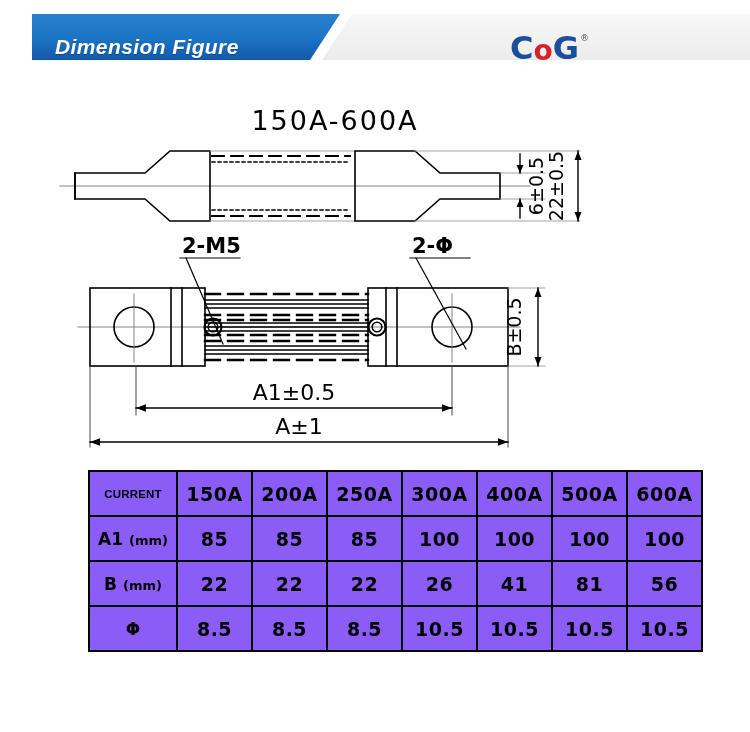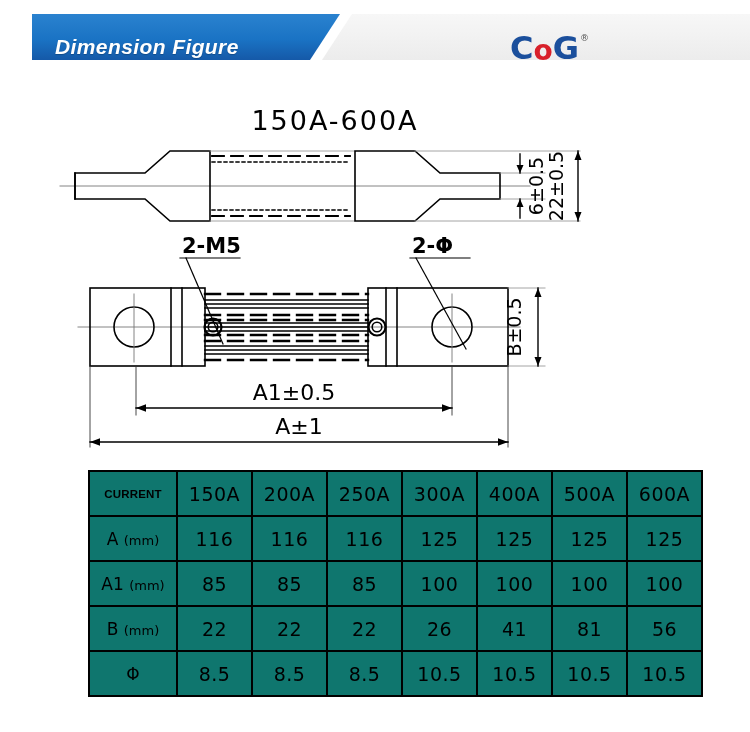--- a/index.html
+++ b/index.html
@@ -83,30 +83,30 @@
   #spec-table-wrap {
     position: absolute;
     left: 88px;
     top: 470px;
     width: 614px;
   }
   table.spec {
     border-collapse: collapse;
     width: 614px;
     table-layout: fixed;
-    background: #0f766e;
+    background: #8b5cf6;
   }
   table.spec td, table.spec th {
     border: 2px solid #000;
     text-align: center;
     vertical-align: middle;
     height: 43px;
     font-family: "DejaVu Sans", sans-serif;
     font-size: 19px;
-    font-weight: normal;
+    font-weight: bold;
     color: #000;
     padding: 0;
     letter-spacing: 0.5px;
   }
   table.spec td.label {
     font-size: 17px;
     letter-spacing: 0;
   }
   table.spec td.label .unit {
     font-size: 13px;
@@ -295,30 +295,20 @@
     <tbody id="spec-tbody">
         <tr>
           <td class="current-head">CURRENT</td>
           <td>150A</td>
           <td>200A</td>
           <td>250A</td>
           <td>300A</td>
           <td>400A</td>
           <td>500A</td>
           <td>600A</td>
-        </tr>
-        <tr>
-          <td class="label">A <span class="unit">(mm)</span></td>
-          <td>116</td>
-          <td>116</td>
-          <td>116</td>
-          <td>125</td>
-          <td>125</td>
-          <td>125</td>
-          <td>125</td>
         </tr>
         <tr>
           <td class="label">A1 <span class="unit">(mm)</span></td>
           <td>85</td>
           <td>85</td>
           <td>85</td>
           <td>100</td>
           <td>100</td>
           <td>100</td>
           <td>100</td>

